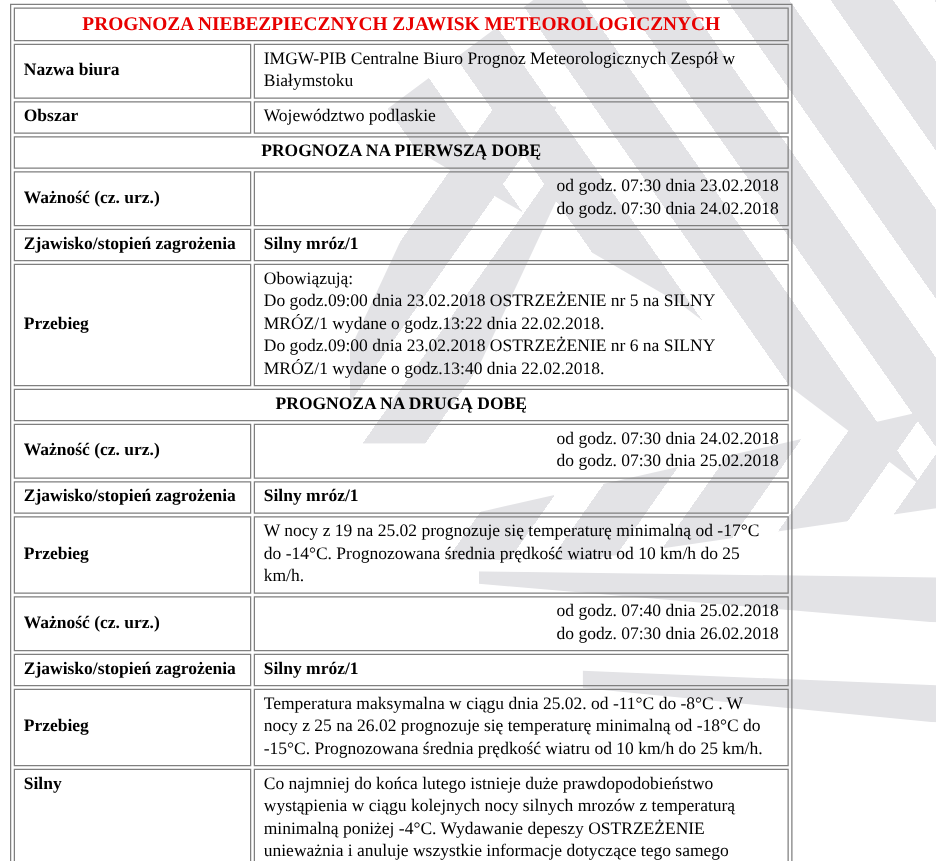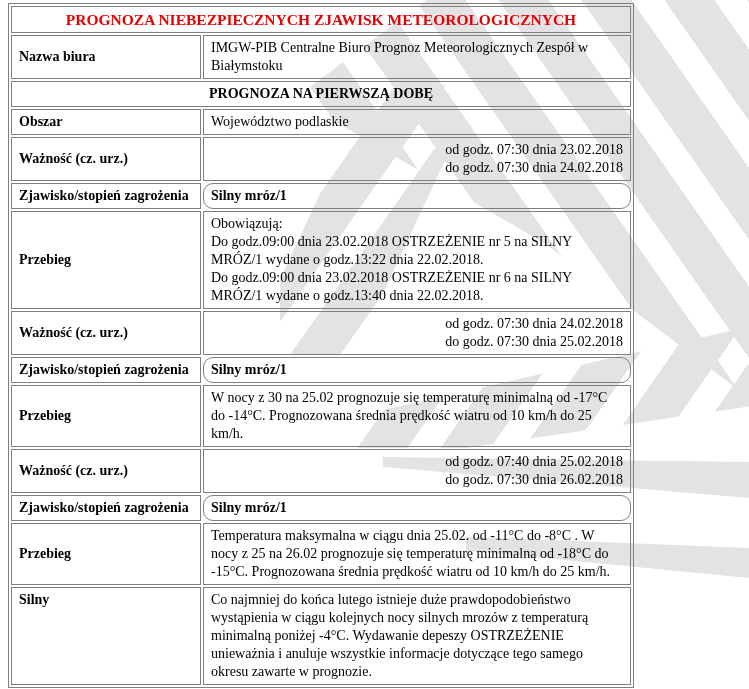--- a/index.html
+++ b/index.html
@@ -51,21 +51,21 @@
     vertical-align:middle; background:transparent;
     overflow:hidden;
   }
   td.label { font-weight:bold; }
   td.section-header { text-align:center; font-weight:bold; padding:3px 6px; }
   td.title-cell {
     text-align:center; font-weight:bold;
     color:var(--title,#e80000);
     font-size:15.5px; line-height:19px; padding:3px 6px;
   }
-  .bold-value { font-weight:bold;border-radius:10px; }
+  .bold-value { font-weight:bold; }
   .vline { display:block;text-align:right; }
   .para { display:block; }
 </style>
 </head>
 <body>
 
 <div class="wm" id="wm-a"></div>
 <div class="wm" id="wm-b"></div>
 <div class="wm" id="wm-c"></div>
 <div class="wm" id="wm-d"></div>
@@ -81,26 +81,26 @@
       <tr>
     <td colspan="2" class="title-cell">PROGNOZA NIEBEZPIECZNYCH ZJAWISK METEOROLOGICZNYCH</td>
   </tr>
 
   <tr>
     <td class="label">Nazwa biura</td>
     <td>IMGW-PIB Centralne Biuro Prognoz Meteorologicznych Zespół w Białymstoku</td>
   </tr>
 
   <tr>
-    <td colspan="2" class="section-header">PROGNOZA NA PIERWSZĄ DOBĘ</td>
+    <td class="label">Obszar</td>
+    <td>Województwo podlaskie</td>
   </tr>
 
   <tr>
-    <td class="label">Obszar</td>
-    <td>Województwo podlaskie</td>
+    <td colspan="2" class="section-header">PROGNOZA NA PIERWSZĄ DOBĘ</td>
   </tr>
   <tr>
     <td class="label">Ważność (cz. urz.)</td>
     <td>
       <span class="vline">od godz. 07:30 dnia 23.02.2018</span>
       <span class="vline">do godz. 07:30 dnia 24.02.2018</span>
     </td>
   </tr>
   <tr>
     <td class="label">Zjawisko/stopień zagrożenia</td>
@@ -109,34 +109,37 @@
   <tr>
     <td class="label">Przebieg</td>
     <td>
       <span class="para">Obowiązują:</span>
       <span class="para">Do godz.09:00 dnia 23.02.2018 OSTRZEŻENIE nr 5 na SILNY MRÓZ/1 wydane o godz.13:22 dnia 22.02.2018.</span>
       <span class="para">Do godz.09:00 dnia 23.02.2018 OSTRZEŻENIE nr 6 na SILNY MRÓZ/1 wydane o godz.13:40 dnia 22.02.2018.</span>
     </td>
   </tr>
 
   <tr>
+    <td colspan="2" class="section-header">PROGNOZA NA DRUGĄ DOBĘ</td>
+  </tr>
+  <tr>
     <td class="label">Ważność (cz. urz.)</td>
     <td>
       <span class="vline">od godz. 07:30 dnia 24.02.2018</span>
       <span class="vline">do godz. 07:30 dnia 25.02.2018</span>
     </td>
   </tr>
   <tr>
     <td class="label">Zjawisko/stopień zagrożenia</td>
     <td class="bold-value">Silny mróz/1</td>
   </tr>
   <tr>
     <td class="label">Przebieg</td>
     <td>
-      <span class="para">W nocy z 30 na 25.02 prognozuje się temperaturę minimalną od -17°C do -14°C. Prognozowana średnia prędkość wiatru od 10 km/h do 25 km/h.</span>
+      <span class="para">W nocy z 19 na 25.02 prognozuje się temperaturę minimalną od -17°C do -14°C. Prognozowana średnia prędkość wiatru od 10 km/h do 25 km/h.</span>
     </td>
   </tr>
 
   <tr>
     <td class="label">Ważność (cz. urz.)</td>
     <td>
       <span class="vline">od godz. 07:40 dnia 25.02.2018</span>
       <span class="vline">do godz. 07:30 dnia 26.02.2018</span>
     </td>
   </tr>

